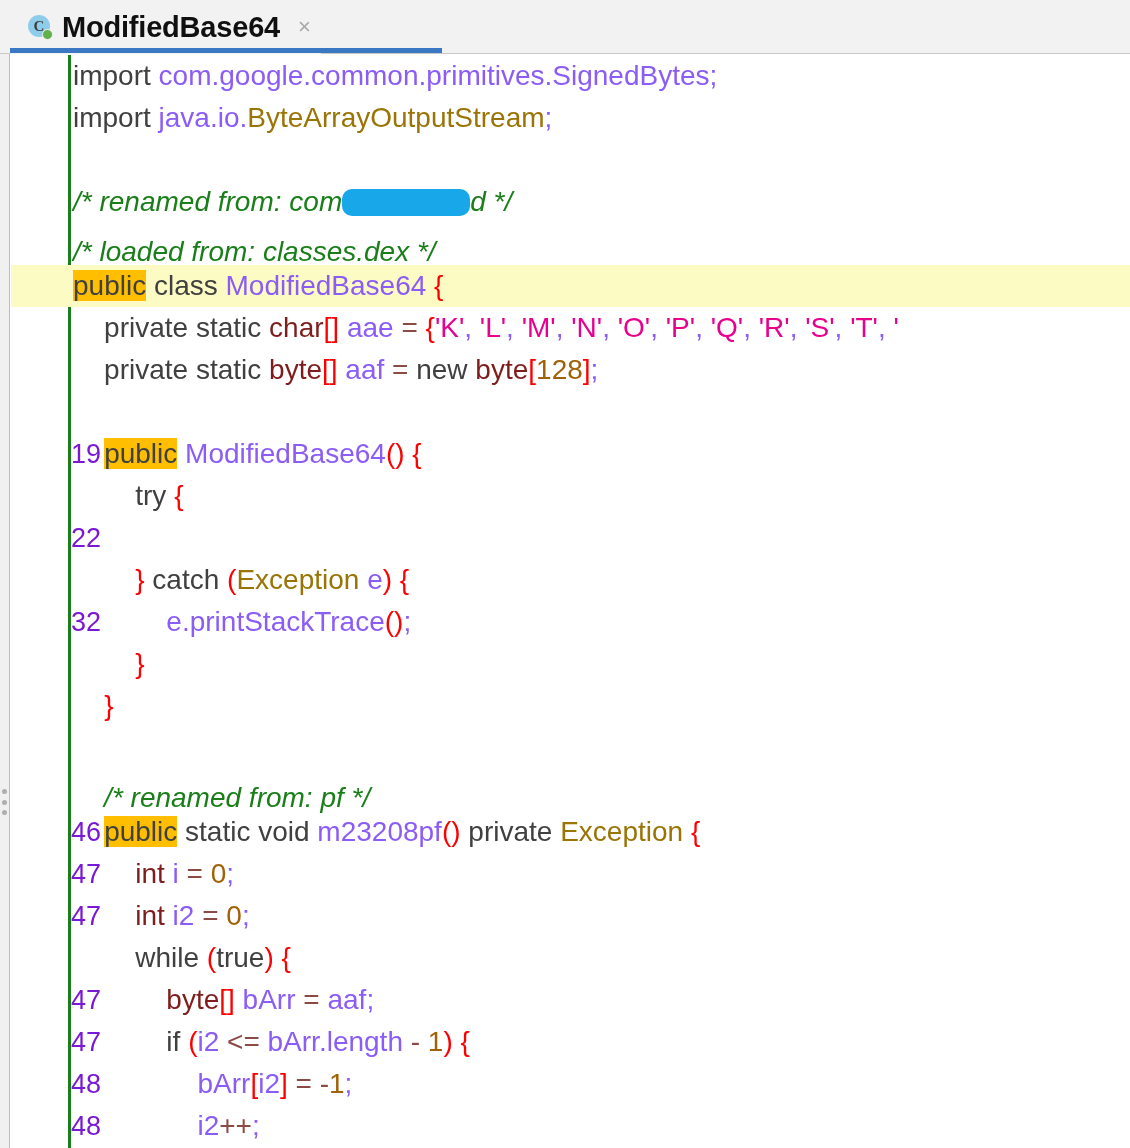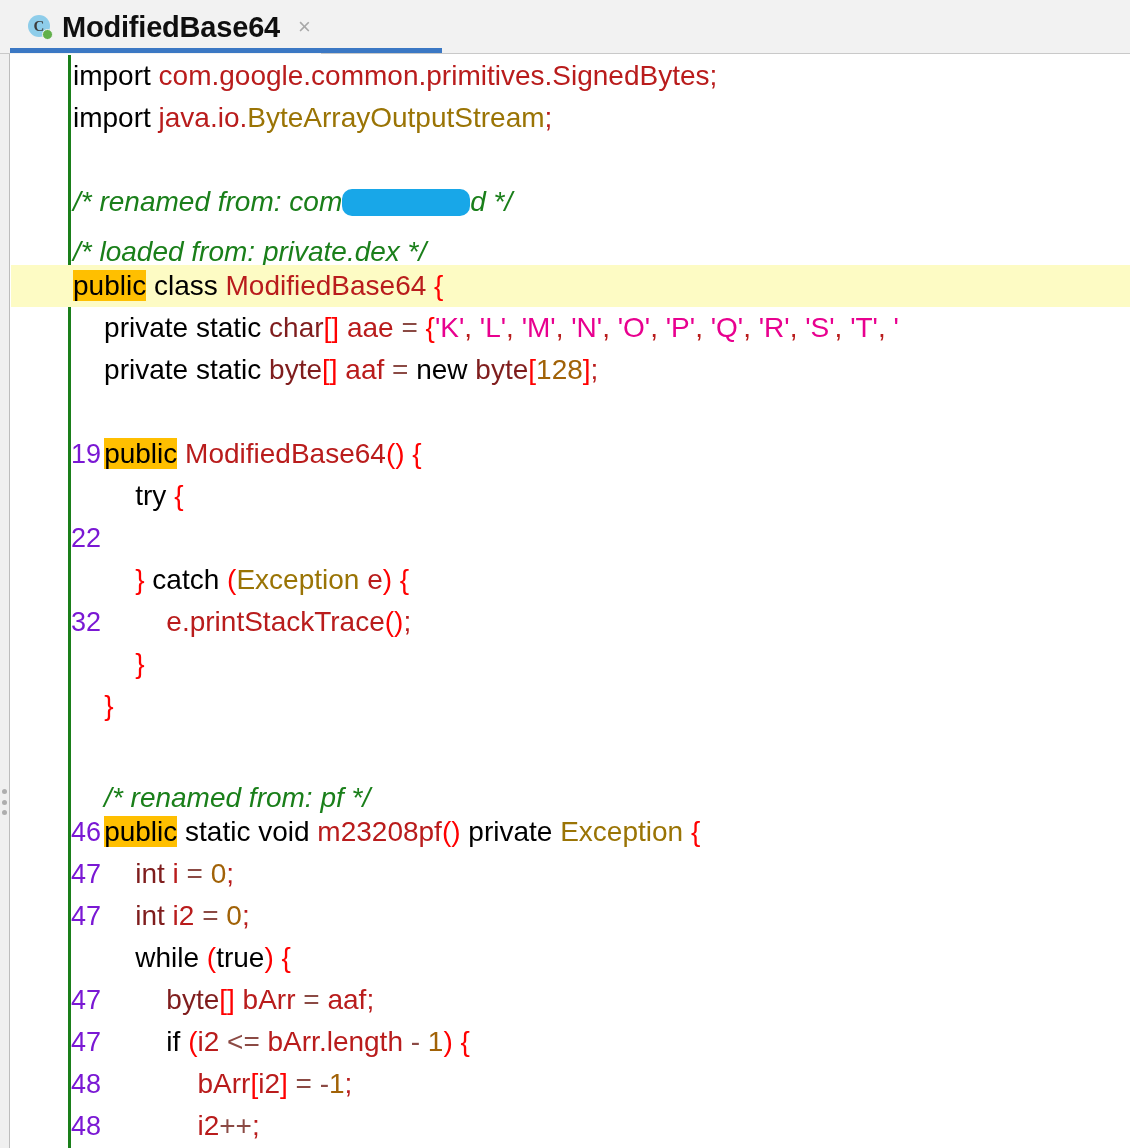--- a/index.html
+++ b/index.html
@@ -161,23 +161,23 @@
   }
   .lineno.pink { color: #e8008f; }
 
   .codetext {
     position: absolute;
     left: 62px; top: 0;
     white-space: pre;
   }
 
   
-  .kw   { color: #000000; }
+  .kw   { color: #404040; }
   .typ  { color: #7f1d1d; }
-  .plain{ color: #b91c1c; }
+  .plain{ color: #8b5cf6; }
   .cmt  { color: #1a7f1a; font-style: italic; margin-top: 8px; }
   .cls  { color: #9a7405; }
   .num  { color: #a16207; }
   .str  { color: #e8008f; }
   .br   { color: #ff0000; }
   .op   { color: #8b4a44; }
   .mark { background: #ffbf00; text-align: right; }
 
   
   .redact {
@@ -235,21 +235,21 @@
         <span class="lineno"></span>
       </div>
 
       <div class="row">
         <span class="lineno"></span>
         <span class="codetext"><span class="cmt">/* renamed from: com</span><span class="redact"></span><span class="cmt">d */</span></span>
       </div>
 
       <div class="row">
         <span class="lineno"></span>
-        <span class="codetext cmt">/* loaded from: private.dex */</span>
+        <span class="codetext cmt">/* loaded from: classes.dex */</span>
       </div>
 
       <div class="row hl-line">
         <span class="lineno pink">18</span>
         <span class="codetext"><span class="kw mark">public</span><span class="kw"> class </span><span class="plain">ModifiedBase64 </span><span class="br">{</span></span>
       </div>
 
       <div class="row">
         <span class="lineno"></span>
         <span class="codetext"><span class="kw">    private static </span><span class="typ">char</span><span class="br">[]</span><span class="plain"> aae </span><span class="op">=</span><span class="plain"> </span><span class="br">{</span><span class="str">'K'</span><span class="plain">, </span><span class="str">'L'</span><span class="plain">, </span><span class="str">'M'</span><span class="plain">, </span><span class="str">'N'</span><span class="plain">, </span><span class="str">'O'</span><span class="plain">, </span><span class="str">'P'</span><span class="plain">, </span><span class="str">'Q'</span><span class="plain">, </span><span class="str">'R'</span><span class="plain">, </span><span class="str">'S'</span><span class="plain">, </span><span class="str">'T'</span><span class="plain">, </span><span class="str">'</span></span>

